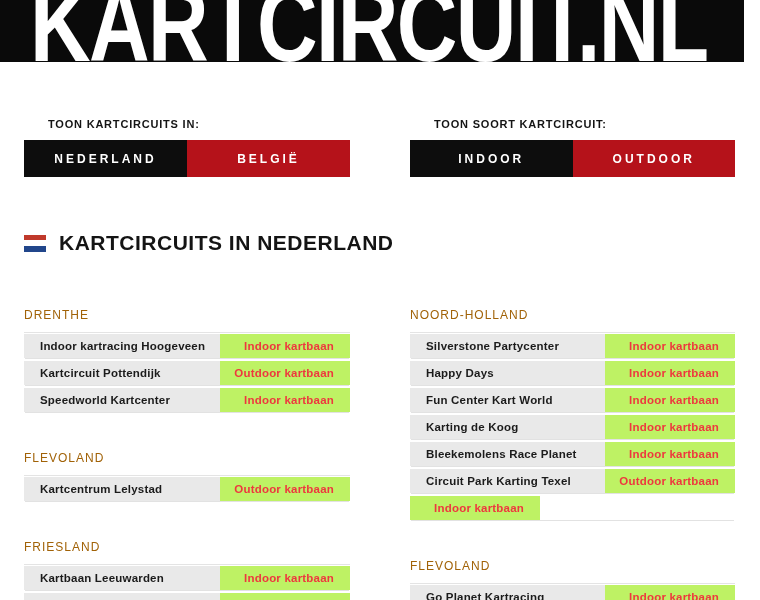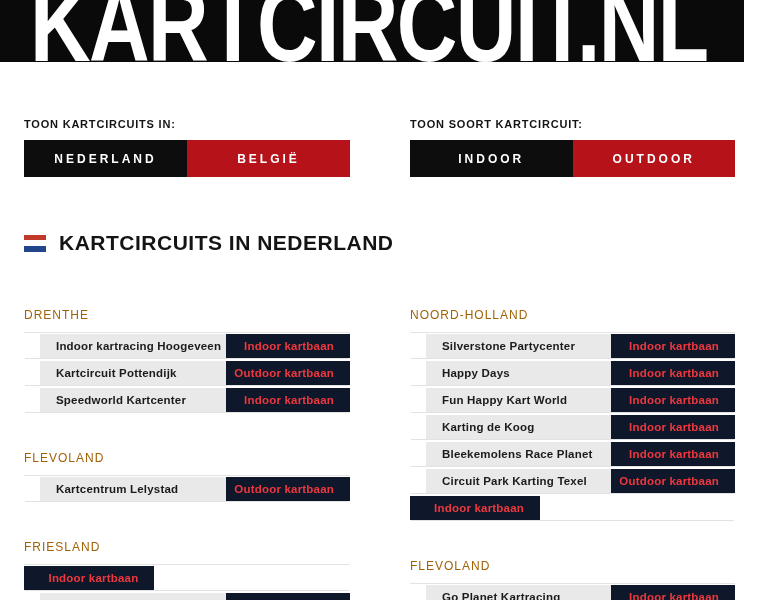--- a/index.html
+++ b/index.html
@@ -10,21 +10,21 @@
   .logo-bar { position:relative; width:744px; height:62px; background:#0a0a0a; overflow:hidden; }
   .logo-text { position:absolute; left:30px; bottom:-24px; color:#fff;
                font-weight:bold; font-size:105px; line-height:1.15; white-space:nowrap;
                transform:scaleX(0.8); transform-origin:left bottom; letter-spacing:-2px; }
 
   
   .filters { display:flex; justify-content:space-between; padding:56px 25px 0 24px; }
   .filter-group.left  { width:326px; }
   .filter-group.right { width:325px; }
   .filter-label { font-size:11px; font-weight:bold; color:#141414; letter-spacing:0.8px;
-                  margin-bottom:10px; }
+                  margin-bottom:10px;margin-left:24px; }
   .btn-row { display:flex; height:37px; }
   .fbtn { flex:1; display:flex; align-items:center; justify-content:center;
           color:#fff; font-size:12px; font-weight:bold; letter-spacing:3px; cursor:pointer; }
   .fbtn.black { background:#0d0d0d; }
   .fbtn.red   { background:#b5121a; }
 
   
   .title-row { display:flex; align-items:center; margin:54px 25px 3px 24px; height:24px; }
   .flag { width:22px; height:17px; margin-right:13px; display:flex; flex-direction:column; }
   .flag .s1 { flex:1; background:#c0392b; }
@@ -36,22 +36,22 @@
   .columns { display:flex; justify-content:space-between; padding:49px 25px 0 24px; }
   .col.left  { width:326px; }
   .col.right { width:325px; }
   .region { margin-bottom:38px; }
   .region-heading { font-size:12px; line-height:16px; font-weight:normal; color:#a16207;
                     letter-spacing:1px; margin-bottom:9px; }
   .ktable { border-top:1px solid #e4e4e4; padding-top:1px; }
   .krow { display:flex; height:24px; margin-bottom:3px; box-shadow:0 2px 0 -1px #e2e2e2; }
   .cname { width:60%; background:#e9e9e9; display:flex; align-items:center;
            padding-left:16px; font-size:11.5px; font-weight:bold; color:#1b1b1b;
-           letter-spacing:0.2px;margin-left:16px; }
-  .ctype { width:40%; background:#0f172a; display:flex; align-items:center;
+           letter-spacing:0.2px; }
+  .ctype { width:40%; background:#bef264; display:flex; align-items:center;
            justify-content:flex-end; padding-right:16px; font-size:11.5px;
            font-weight:bold; color:#ee383e; letter-spacing:0.2px; cursor:pointer; }
 </style>
 </head>
 <body>
 
 <div class="logo-bar">
   <div class="logo-text">KARTCIRCUIT.NL</div>
 </div>
 
@@ -110,20 +110,21 @@
           <div class="cname">Kartcentrum Lelystad</div>
           <div class="ctype">Outdoor kartbaan</div>
         </div>
       </div>
     </div>
 
     <div class="region">
       <div class="region-heading">FRIESLAND</div>
       <div class="ktable">
         <div class="krow">
+          <div class="cname">Kartbaan Leeuwarden</div>
           <div class="ctype">Indoor kartbaan</div>
         </div>
 
         <div class="krow">
           <div class="cname"></div>
           <div class="ctype"></div>
         </div>
       </div>
     </div>
 
@@ -136,21 +137,21 @@
       <div class="ktable">
         <div class="krow">
           <div class="cname">Silverstone Partycenter</div>
           <div class="ctype">Indoor kartbaan</div>
         </div>
         <div class="krow">
           <div class="cname">Happy Days</div>
           <div class="ctype">Indoor kartbaan</div>
         </div>
         <div class="krow">
-          <div class="cname">Fun Happy Kart World</div>
+          <div class="cname">Fun Center Kart World</div>
           <div class="ctype">Indoor kartbaan</div>
         </div>
         <div class="krow">
           <div class="cname">Karting de Koog</div>
           <div class="ctype">Indoor kartbaan</div>
         </div>
         <div class="krow">
           <div class="cname">Bleekemolens Race Planet</div>
           <div class="ctype">Indoor kartbaan</div>
         </div>

